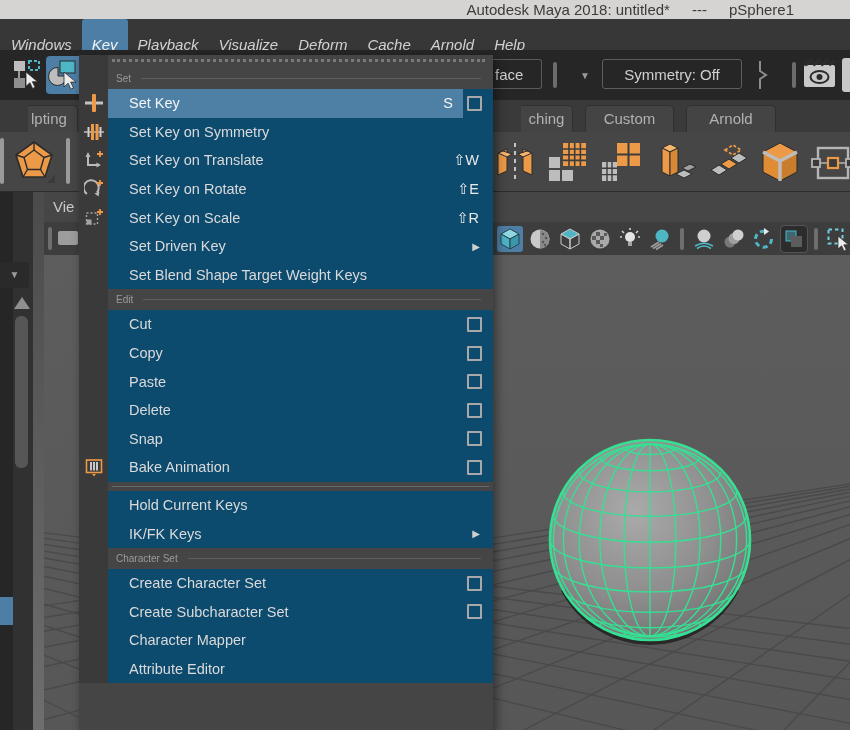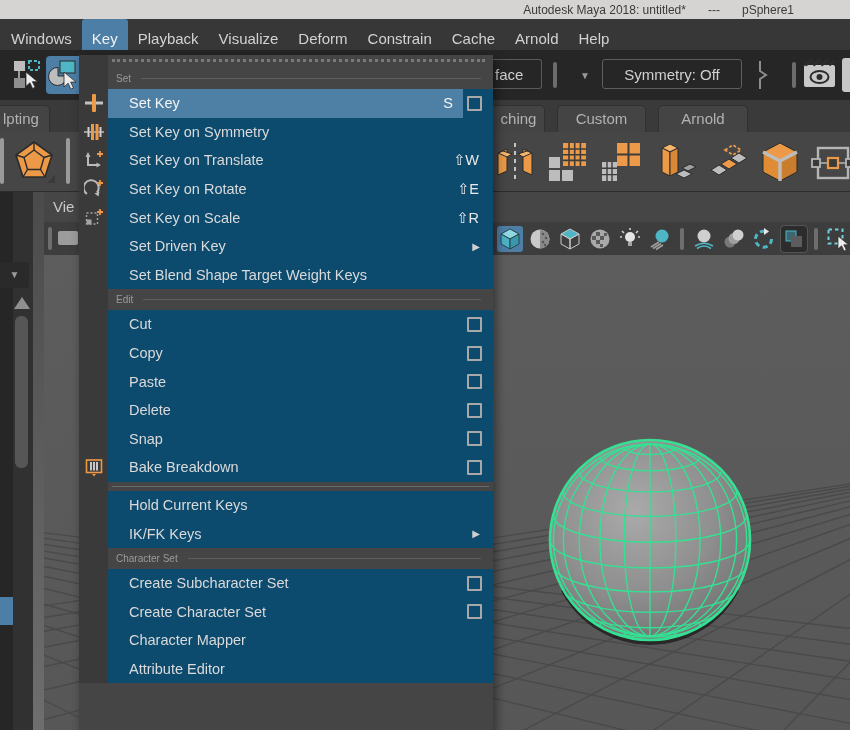--- a/index.html
+++ b/index.html
@@ -2,44 +2,44 @@
 <html><head>
 <meta charset="utf-8">
 <style>
   html,body{margin:0;padding:0;background:#222;}
   .screen{position:relative;width:850px;height:730px;overflow:hidden;
     font-family:"Liberation Sans",sans-serif;background:#333;user-select:none;}
 
   
   .titlebar{position:absolute;left:0;top:0;width:850px;height:19px;background:#d6d4d3;
     display:flex;align-items:center;justify-content:flex-end;padding-right:56px;box-sizing:border-box;
-    gap:22px;font-size:12px;color:#3b3b3b;}
+    gap:22px;font-size:15px;color:#3b3b3b;}
   
   .menubar{position:absolute;left:0;top:19px;width:850px;height:31px;background:#373737;
     display:flex;align-items:stretch;padding-left:1px;}
-  .menubar .mi{line-height:31px;padding:4px 10px;font-size:15px;color:#d2d2d2;cursor:default;}
+  .menubar .mi{line-height:31px;padding:10px 10px;font-size:15px;color:#d2d2d2;cursor:default;font-style:italic;}
   .menubar .mi.active{background:#4d7ea6;color:#f2f2f2;border-radius:3px 3px 0 0;}
 
   
   .statusline{position:absolute;left:0;top:50px;width:850px;height:50px;background:#262626;}
   .tool-btn{position:absolute;top:6px;width:38px;height:38px;border-radius:4px;
     display:flex;align-items:center;justify-content:center;}
   .tool-btn.active{background:#4d7ea6;}
   .sl-handle{position:absolute;top:12px;width:4px;height:26px;border-radius:2px;background:#6c6c6c;}
   .sl-fieldend{position:absolute;left:493px;top:9px;width:49px;height:30px;
     border:1px solid #5a5a5a;border-left:none;border-radius:0 3px 3px 0;
     color:#cfcfcf;font-size:15px;line-height:30px;padding-left:2px;box-sizing:border-box;}
   .sl-drop{position:absolute;left:580px;top:20px;color:#9a9a9a;font-size:10px;}
   .sl-symmetry{position:absolute;left:602px;top:9px;width:140px;height:30px;border:1px solid #5e5e5e;
     border-radius:3px;color:#d0d0d0;font-size:15px;line-height:29px;text-align:center;box-sizing:border-box;}
 
   
   .shelftabs{position:absolute;left:0;top:100px;width:850px;height:32px;background:#3a3a3a;}
   .shelftab{position:absolute;bottom:0;height:27px;background:#444;border:1px solid #303030;border-bottom:none;
-    border-radius:5px 5px 0 0;color:#b2b2b2;font-size:15px;line-height:26px;text-align:center;box-sizing:border-box;}
+    border-radius:5px 5px 0 0;color:#b2b2b2;font-size:15px;line-height:26px;text-align:center;box-sizing:border-box;margin-left:28px;}
   .shelftab.partial-left{border-left:none;border-radius:0 5px 0 0;text-align:left;padding-left:3px;}
   .shelftab.partial-edge{border-radius:0 5px 0 0;border-left:none;}
 
   
   .shelfrow{position:absolute;left:0;top:132px;width:850px;height:60px;background:#464646;
     border-bottom:1px solid #2c2c2c;box-sizing:border-box;}
   .shelf-sep{position:absolute;top:6px;width:4px;height:46px;background:#9a9a9a;border-radius:2px;}
   .shelf-item{position:absolute;top:5px;width:48px;height:50px;display:flex;align-items:center;justify-content:center;}
   .shelf-icons{position:absolute;left:493px;top:8px;display:flex;gap:9px;align-items:center;}
   .shelf-icons .sicon{width:44px;height:44px;display:flex;align-items:center;justify-content:center;}
@@ -107,21 +107,20 @@
     <span>---</span>
     <span>pSphere1</span>
   </div>
 
   <div class="menubar" id="menubar">
       <div class="mi">Windows</div>
       <div class="mi active">Key</div>
       <div class="mi">Playback</div>
       <div class="mi">Visualize</div>
       <div class="mi">Deform</div>
-      <div class="mi">Constrain</div>
       <div class="mi">Cache</div>
       <div class="mi">Arnold</div>
       <div class="mi">Help</div>
     </div>
 
   <div class="statusline">
     <div class="tool-btn" style="left:7px" id="tool1">
         <svg width="34" height="34" viewBox="0 0 34 34" xmlns="http://www.w3.org/2000/svg">
           <rect x="5" y="3" width="11" height="10" fill="#bdbdbd"></rect>
           <line x1="10" y1="13" x2="10" y2="20" stroke="#9a9a9a" stroke-width="2"></line>
@@ -550,21 +549,21 @@
           <div class="gutter">
             <svg width="20" height="20" viewBox="0 0 20 20" xmlns="http://www.w3.org/2000/svg">
               <rect x="2.5" y="3" width="15" height="12.5" fill="none" stroke="#ec9a47" stroke-width="1.6"></rect>
               <rect x="6" y="5" width="2" height="8.5" fill="#c7c7c7"></rect>
               <rect x="9" y="5" width="2" height="8.5" fill="#c7c7c7"></rect>
               <rect x="12" y="5" width="2" height="8.5" fill="#c7c7c7"></rect>
               <path d="M8 17 H12 L10 19.5 Z" fill="#ec9a47"></path>
             </svg>
           </div>
           <div class="mbody">
-            <span class="mlabel">Bake Breakdown</span>
+            <span class="mlabel">Bake Animation</span>
             <span class="mopt"></span>
           </div>
         </div>
         <div class="msep">
           <div class="gutter"></div>
           <div class="sepline"></div>
         </div>
         <div class="mrow">
           <div class="gutter"></div>
           <div class="mbody">
@@ -581,28 +580,28 @@
         <div class="msection">
           <div class="gutter"></div>
       <div class="sbody">
         <span class="slabel">Character Set</span>
         <div class="sline"></div>
           </div>
         </div>
         <div class="mrow">
           <div class="gutter"></div>
           <div class="mbody">
+            <span class="mlabel">Create Character Set</span>
+            <span class="mopt"></span>
+          </div>
+        </div>
+        <div class="mrow">
+          <div class="gutter"></div>
+          <div class="mbody">
             <span class="mlabel">Create Subcharacter Set</span>
-            <span class="mopt"></span>
-          </div>
-        </div>
-        <div class="mrow">
-          <div class="gutter"></div>
-          <div class="mbody">
-            <span class="mlabel">Create Character Set</span>
             <span class="mopt"></span>
           </div>
         </div>
         <div class="mrow">
           <div class="gutter"></div>
           <div class="mbody">
             <span class="mlabel">Character Mapper</span>
           </div>
         </div>
         <div class="mrow">

